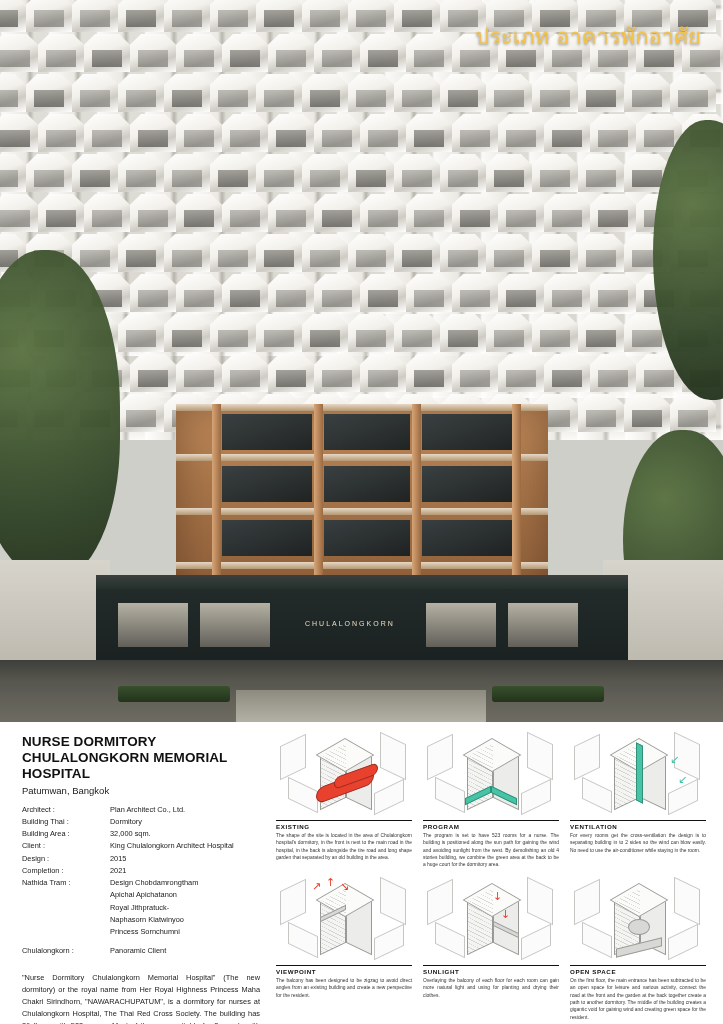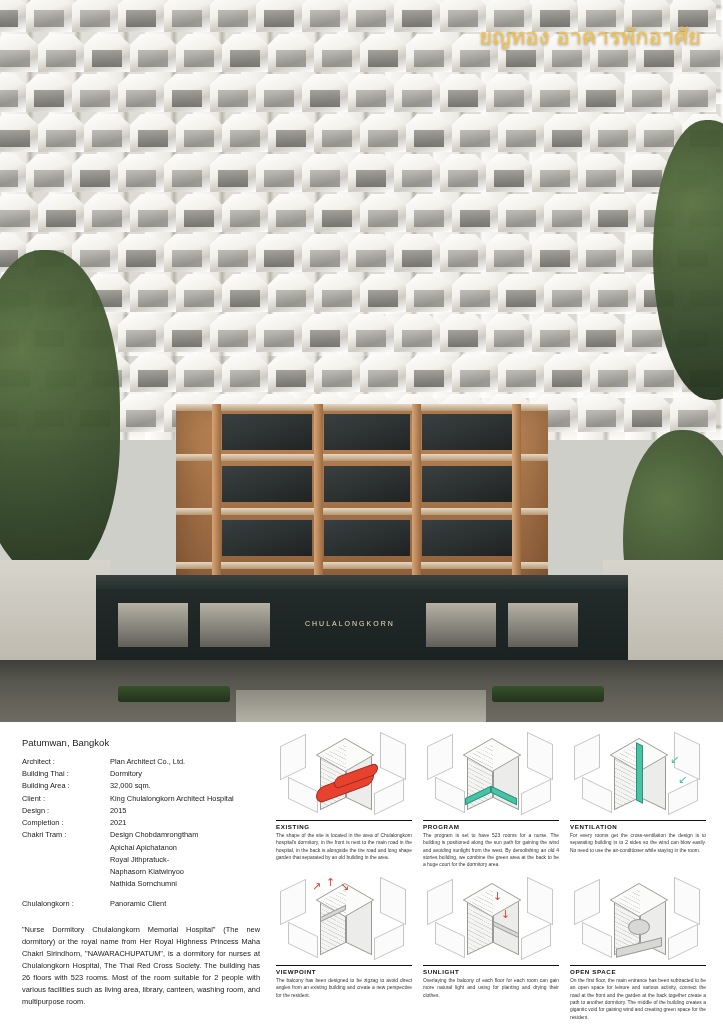--- a/index.html
+++ b/index.html
@@ -492,25 +492,26 @@
       <div class="win" style="left:412px; width:70px;"></div>
     </div>
     <div class="entrance-sign">CHULALONGKORN</div>
 
     <div class="plaza"></div>
     <div class="drive"></div>
     <div class="hedge" style="left:118px; top:686px; width:112px;"></div>
     <div class="hedge" style="left:492px; top:686px; width:112px;"></div>
 
     <div class="thai-title">
-      <span class="l2">ยญทอง อาคารพักอาศัย</span>
+      <span class="l2">ประเภท อาคารพักอาศัย</span>
     </div>
   </div>
 
   <div class="left-col">
+    <div class="proj-title">NURSE DORMITORY CHULALONGKORN MEMORIAL HOSPITAL</div>
     <div class="proj-loc">Patumwan, Bangkok</div>
 
     <table class="meta-table">
       <tbody id="meta-body">
           <tr>
             <td class="k">Architect :</td>
             <td class="v">Plan Architect Co., Ltd.</td>
           </tr>
           <tr>
             <td class="k">Building Thai :</td>
@@ -526,38 +527,38 @@
           </tr>
           <tr>
             <td class="k">Design :</td>
             <td class="v">2015</td>
           </tr>
           <tr>
             <td class="k">Completion :</td>
             <td class="v">2021</td>
           </tr>
           <tr>
-            <td class="k">Chakri Tram :</td>
+            <td class="k">Nathida Tram :</td>
             <td class="v">Design  Chobdamrongtham</td>
           </tr>
           <tr class="team-extra">
             <td class="k"></td>
             <td class="v">Apichai  Apichatanon</td>
           </tr>
           <tr class="team-extra">
             <td class="k"></td>
             <td class="v">Royal  Jithpratuck-</td>
           </tr>
           <tr class="team-extra">
             <td class="k"></td>
             <td class="v">Naphasorn  Kiatwinyoo</td>
           </tr>
           <tr class="team-extra">
             <td class="k"></td>
-            <td class="v">Nathida  Sornchumni</td>
+            <td class="v">Princess  Sornchumni</td>
           </tr>
         </tbody>
     </table>
 
     <table class="meta-table photog">
       <tbody>
         <tr>
           <td class="k">Chulalongkorn :</td>
           <td class="v">Panoramic Client</td>
         </tr>

